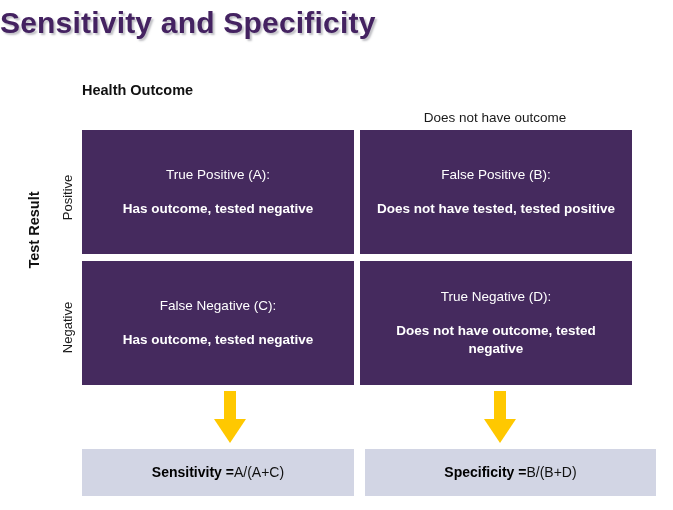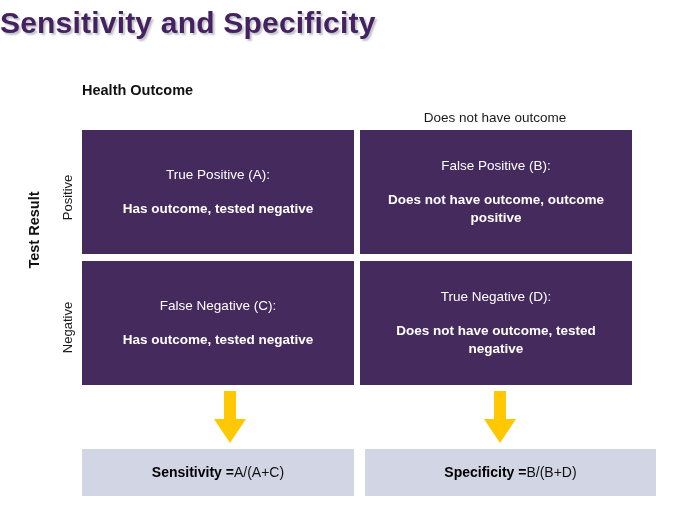--- a/index.html
+++ b/index.html
@@ -194,21 +194,21 @@
 
     <div class="cell">
       <div class="line1">True Positive (A):</div>
       <div class="line2">Has outcome, tested negative</div>
     </div>
 
     <div class="gapv"></div>
 
     <div class="cell">
       <div class="line1">False Positive (B):</div>
-      <div class="line2">Does not have outcome, outcome positive</div>
+      <div class="line2">Does not have tested, tested positive</div>
     </div>
 
     <div class="gaph"></div>
     <div class="gaph"></div>
     <div class="gaph"></div>
 
     <div class="cell">
       <div class="line1">False Negative (C):</div>
       <div class="line2">Has outcome, tested negative</div>
     </div>

